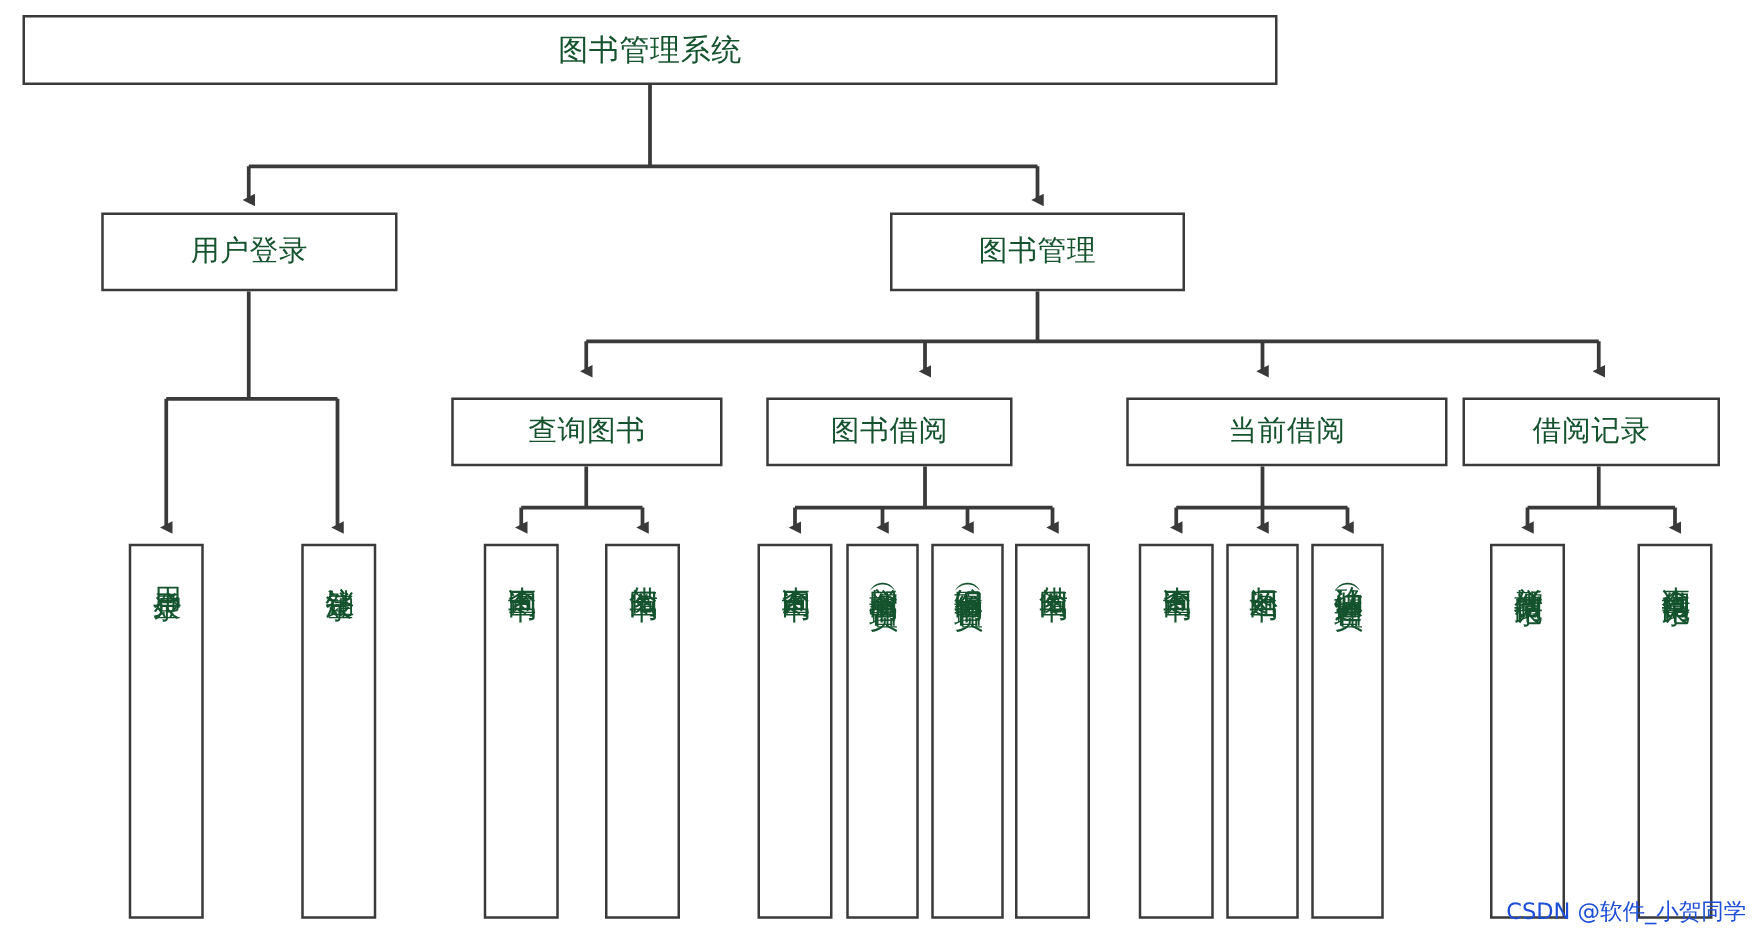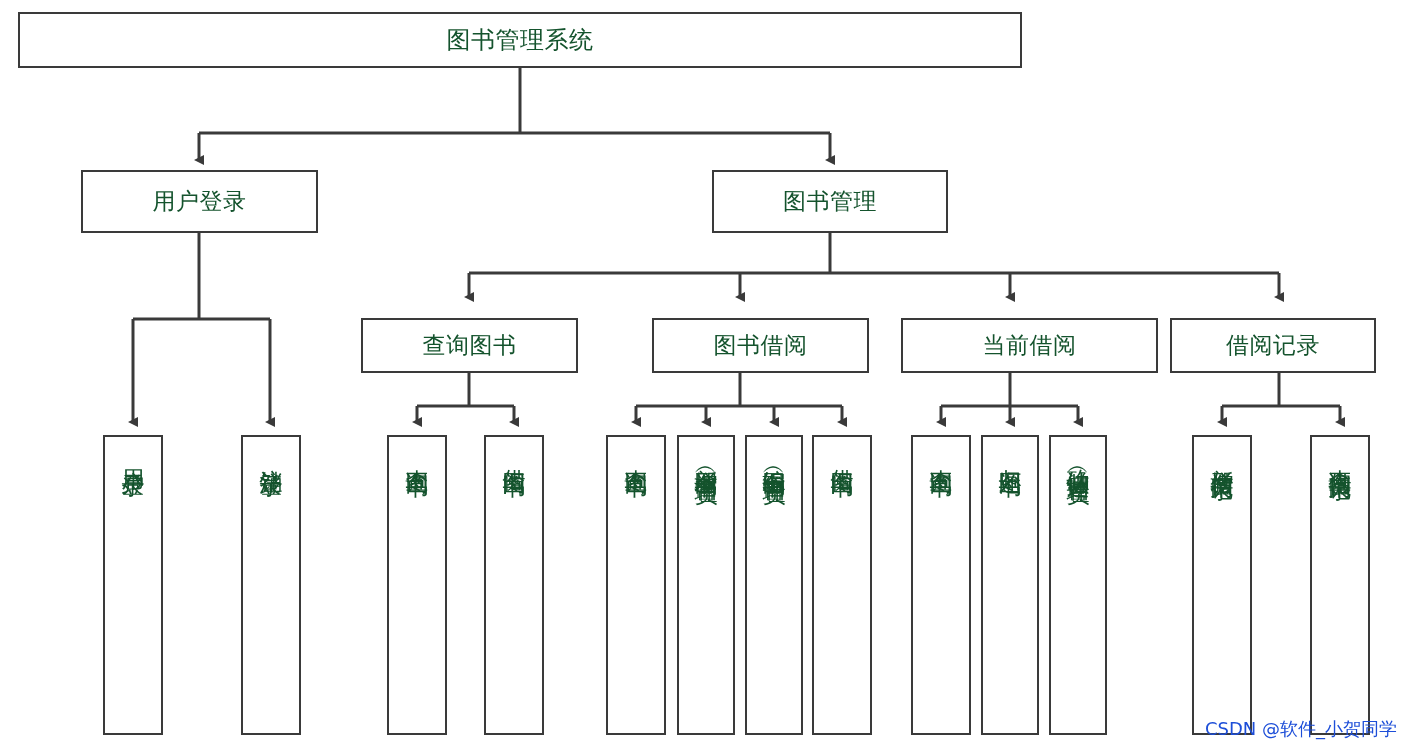--- a/index.html
+++ b/index.html
@@ -137,21 +137,21 @@
   </div>
 
   <div class="node horizontal" style="left:712px; top:170px; width:236px; height:63px;">
     <span class="node-label">图书管理</span>
   </div>
 
   <div class="node horizontal" style="left:361px; top:318px; width:217px; height:55px;">
     <span class="node-label">查询图书</span>
   </div>
 
-  <div class="node horizontal" style="left:652px; top:318px; width:217px; height:55px;">
+  <div class="node horizontal" style="left:613px; top:318px; width:197px; height:55px;">
     <span class="node-label">图书借阅</span>
   </div>
 
   <div class="node horizontal" style="left:901px; top:318px; width:257px; height:55px;">
     <span class="node-label">当前借阅</span>
   </div>
 
   <div class="node horizontal" style="left:1170px; top:318px; width:206px; height:55px;">
     <span class="node-label">借阅记录</span>
   </div>

